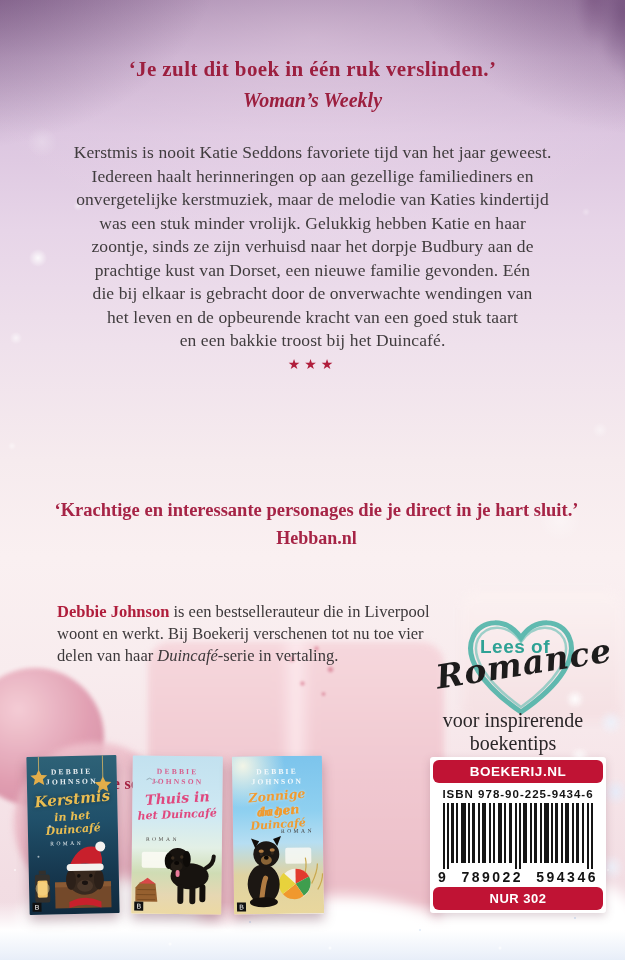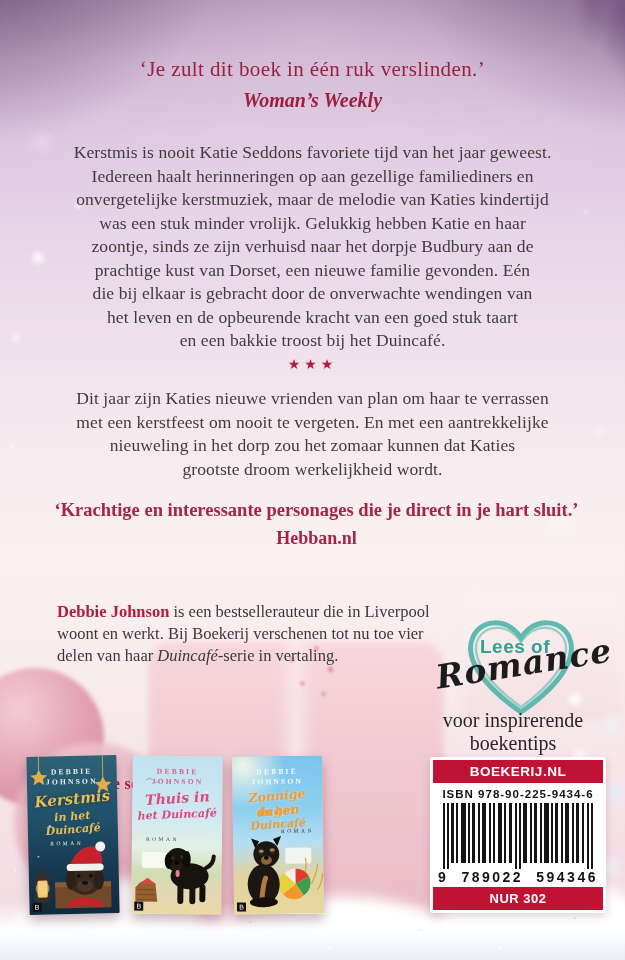--- a/index.html
+++ b/index.html
@@ -69,21 +69,21 @@
       radial-gradient(circle 3px at 170px 944px, #ffffff, transparent 70%),
       radial-gradient(circle 2px at 250px 922px, #bcd6f2, transparent 70%),
       radial-gradient(circle 3px at 330px 948px, #ffffff, transparent 70%),
       radial-gradient(circle 2px at 420px 930px, #cfe0f5, transparent 70%),
       radial-gradient(circle 3px at 500px 948px, #ffffff, transparent 70%),
       radial-gradient(circle 2px at 575px 918px, #bcd6f2, transparent 70%),
       radial-gradient(circle 2px at 608px 870px, #ffffff, transparent 70%),
       radial-gradient(circle 2px at 15px 870px, #ffffff, transparent 70%);}
   
   .top-quote{left:0;right:0;top:57px;text-align:center;color:#9c1f3f;z-index:5;}
-  .top-quote .q{font-size:21px;font-weight:400;letter-spacing:.4px;}
+  .top-quote .q{font-size:21px;font-weight:700;letter-spacing:.4px;}
   .top-quote .src{font-size:20px;font-style:italic;font-weight:600;margin-top:7px;}
   .synopsis{left:32px;width:561px;text-align:center;color:#403c3e;z-index:5;
     font-size:17.5px;line-height:23.5px;white-space:pre-line;letter-spacing:.1px;}
   .p1{top:141px;}
   .p2{top:387px;}
   .stars{left:0;right:0;top:356px;text-align:center;color:#b01e3c;font-size:14px;letter-spacing:4px;z-index:5;}
   .bottom-quote{left:0;right:0;top:500px;text-align:center;color:#a62446;z-index:5;padding-left:8px;}
   .bottom-quote .q{font-size:18.5px;font-weight:600;}
   .bottom-quote .src{font-size:18px;margin-top:7px;font-weight:600;}
   .bio{left:57px;top:601px;width:382px;font-size:16.5px;line-height:22px;color:#3c383a;z-index:5;}
@@ -134,21 +134,21 @@
       radial-gradient(circle 60px at 12% 6%, rgba(255,250,230,.9), transparent 70%),
       linear-gradient(180deg,#7cc4ec 0%, #8fd0f0 35%, #b6def2 55%, #dfd3a2 75%, #e9d79d 100%);}
   .c3 .author{color:#f5fafc;}
   .c3 .t1{top:32px;font-size:12.5px;color:#f09b30;text-shadow:0 0 3px rgba(255,255,255,.5);transform:rotate(-4deg);}
   .c3 .t2{top:49px;font-size:11px;color:#f09b30;transform:rotate(-3deg);}
   .c3 .roman{left:48px;top:72px;color:#3f3a36;}
   
   .barcode-label{left:430px;top:757px;width:176px;height:156px;background:#fff;border-radius:3px;
     z-index:6;box-shadow:0 3px 8px rgba(120,70,90,.25);font-family:"Liberation Sans",sans-serif;}
   .bc-banner{position:absolute;left:3px;width:170px;height:23px;background:#c01334;color:#fff;
-    font-weight:700;text-align:center;line-height:23px;letter-spacing:.5px;border-radius:0;}
+    font-weight:700;text-align:center;line-height:23px;letter-spacing:.5px;border-radius:6px;}
   .bc-top{top:3px;font-size:13.5px;}
   .bc-bottom{bottom:3px;font-size:13px;}
   .bc-isbn{position:absolute;left:0;right:0;top:31px;text-align:center;font-size:11.5px;
     font-weight:700;letter-spacing:1px;color:#141414;}
   .bc-bars{position:absolute;left:13px;top:46px;}
   .bc-digits{position:absolute;left:8px;right:8px;top:112px;display:flex;justify-content:space-between;
     font-size:14px;font-weight:700;color:#141414;}
   .bc-digits span{letter-spacing:2.5px;}
 </style>
 </head>
@@ -179,24 +179,20 @@
   <div class="abs synopsis p1">Kerstmis is nooit Katie Seddons favoriete tijd van het jaar geweest.
 Iedereen haalt herinneringen op aan gezellige familiediners en
 onvergetelijke kerstmuziek, maar de melodie van Katies kindertijd
 was een stuk minder vrolijk. Gelukkig hebben Katie en haar
 zoontje, sinds ze zijn verhuisd naar het dorpje Budbury aan de
 prachtige kust van Dorset, een nieuwe familie gevonden. Eén
 die bij elkaar is gebracht door de onverwachte wendingen van
 het leven en de opbeurende kracht van een goed stuk taart
 en een bakkie troost bij het Duincafé.</div>
   <div class="abs stars">★★★</div>
-  <div class="abs synopsis p2">Dit jaar zijn Katies nieuwe vrienden van plan om haar te verrassen
-met een kerstfeest om nooit te vergeten. En met een aantrekkelijke
-nieuweling in het dorp zou het zomaar kunnen dat Katies
-grootste droom werkelijkheid wordt.</div>
 
   <div class="abs bottom-quote">
     <div class="q">‘Krachtige en interessante personages die je direct in je hart sluit.’</div>
     <div class="src">Hebban.nl</div>
   </div>
 
   <div class="abs bio"><span class="name">Debbie Johnson</span><span> is een bestsellerauteur die in Liverpool woont en werkt. Bij Boekerij verschenen tot nu toe vier delen van haar </span><span class="ital">Duincafé</span><span>-serie in vertaling.</span></div>
 
   <div class="abs badge">
     <svg width="150" height="118" viewBox="0 0 150 118">

